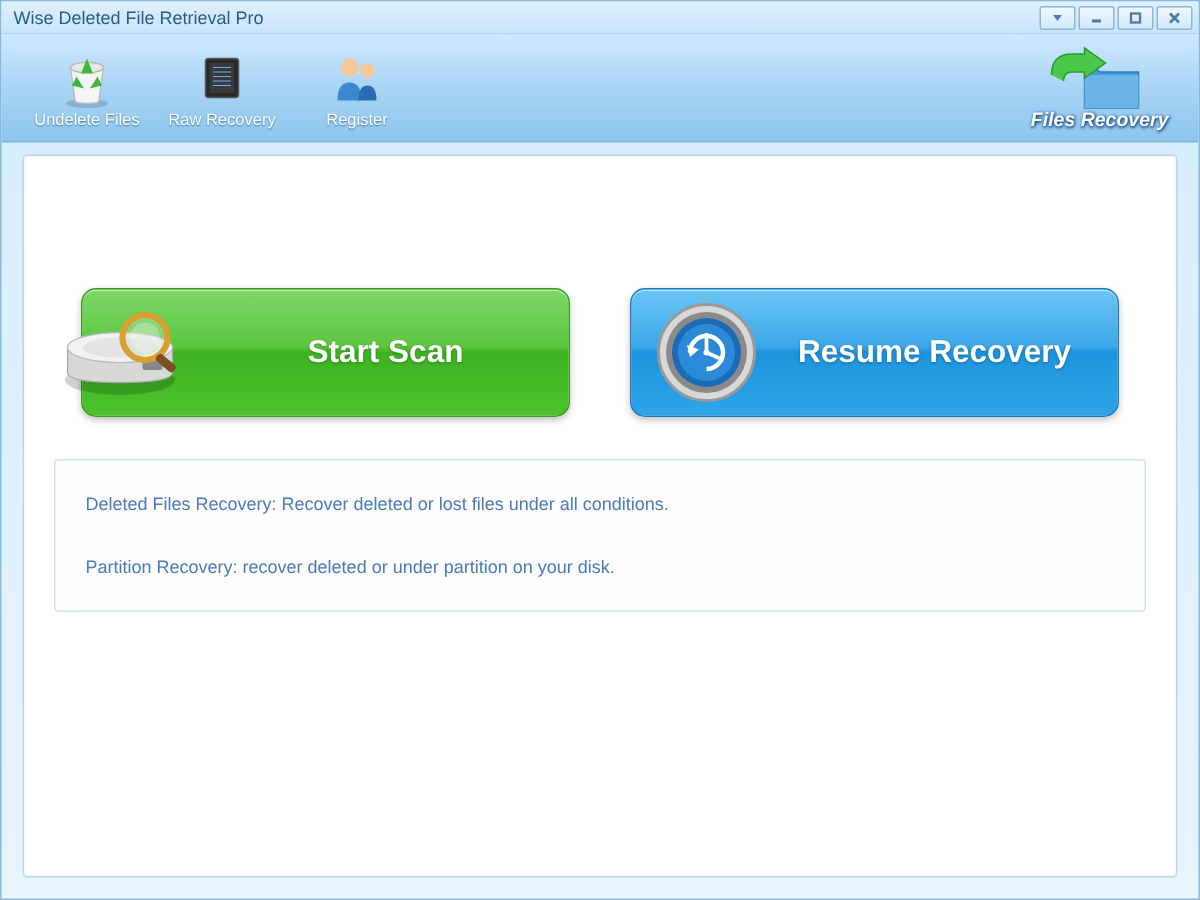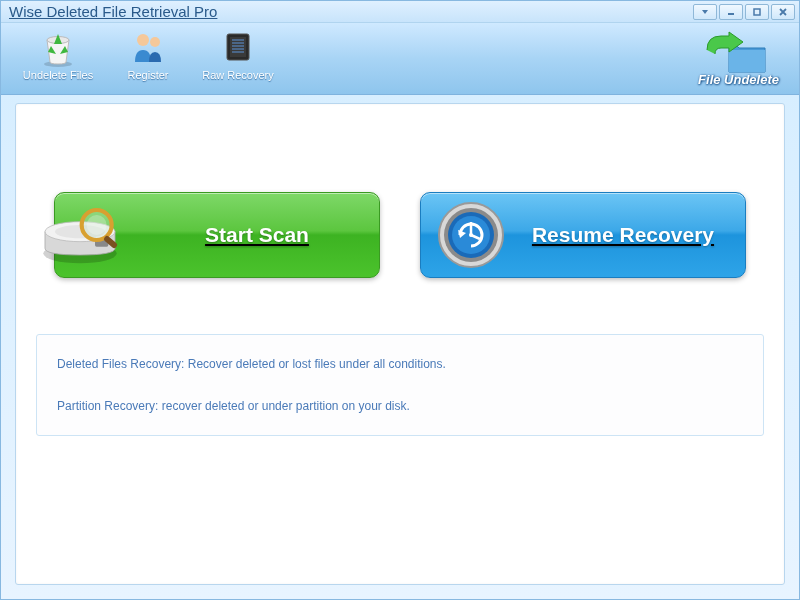--- a/index.html
+++ b/index.html
@@ -1,45 +1,45 @@
 <!DOCTYPE html>
 <html><head>
 <meta charset="utf-8">
 <style>
 * { margin: 0; padding: 0; box-sizing: border-box; }
 body { font-family: Tahoma, Arial, sans-serif; background: #fff; width: 800px; height: 600px; overflow: hidden; }
 
 .window { width: 800px; height: 600px; background: linear-gradient(to bottom, #d4edff, #e8f4ff); border: 1px solid #87b8e0; position: relative; }
 
 .titlebar { height: 22px; background: linear-gradient(to bottom, #dff0ff, #c8e4fb); display: flex; align-items: center; justify-content: space-between; padding: 0 4px 0 8px; border-bottom: 1px solid #b0d4ef; }
-.titlebar-text { font-size: 15px; color: #2a5a8a; text-decoration: underline; }
+.titlebar-text { font-size: 12px; color: #2a5a8a; }
 .titlebar-controls { display: flex; gap: 2px; }
 .titlebar-btn { width: 24px; height: 16px; background: linear-gradient(to bottom, #f0f8ff, #d0e8fb); border: 1px solid #8fb8d8; border-radius: 2px; display: flex; align-items: center; justify-content: center; cursor: pointer; }
 .titlebar-btn svg { width: 10px; height: 10px; }
 
 .toolbar { height: 72px; background: linear-gradient(to bottom, #cfe9ff 0%, #a8d4f5 50%, #8ec5ed 100%); display: flex; align-items: center; padding: 0 12px; position: relative; border-bottom: 1px solid #7fb3de; }
-.toolbar-item { display: flex; flex-direction: column; align-items: center; justify-content: flex-start; width: 90px; height: 66px; cursor: pointer; color: #fff; font-size: 11px; text-align: center; text-shadow: 0 1px 1px rgba(0,60,120,0.6); }
+.toolbar-item { display: flex; flex-direction: column; align-items: center; justify-content: center; width: 90px; height: 66px; cursor: pointer; color: #fff; font-size: 11px; text-align: center; text-shadow: 0 1px 1px rgba(0,60,120,0.6); }
 .toolbar-item .icon-wrap { width: 42px; height: 42px; margin-bottom: 1px; display: flex; align-items: center; justify-content: center; }
 .toolbar-spacer { flex: 1; }
 .toolbar-brand { display: flex; flex-direction: column; align-items: center; justify-content: center; margin-right: 8px; }
 .brand-icon { width: 80px; height: 46px; display: flex; align-items: center; justify-content: center; }
 .brand-label { font-size: 13px; font-weight: bold; color: #fff; text-shadow: 0 1px 2px rgba(0,60,120,0.8), 1px 0 2px rgba(0,60,120,0.8); font-style: italic; margin-top: -4px; }
 
 .content { position: absolute; top: 102px; left: 14px; right: 14px; bottom: 14px; background: #fff; border: 1px solid #b8d6ee; border-radius: 3px; box-shadow: inset 0 0 3px rgba(0,0,0,0.05); padding: 20px; }
 
 .button-row { display: flex; gap: 40px; justify-content: center; margin-top: 68px; }
 
-.big-button { width: 326px; height: 86px; border-radius: 10px; display: flex; align-items: center; cursor: pointer; position: relative; overflow: visible; box-shadow: 0 2px 5px rgba(0,0,0,0.25), inset 0 1px 0 rgba(255,255,255,0.5); text-decoration: underline; }
+.big-button { width: 326px; height: 86px; border-radius: 10px; display: flex; align-items: center; cursor: pointer; position: relative; overflow: visible; box-shadow: 0 2px 5px rgba(0,0,0,0.25), inset 0 1px 0 rgba(255,255,255,0.5); }
 .big-button .big-icon { width: 100px; height: 86px; display: flex; align-items: center; justify-content: center; position: relative; }
 .big-button .big-label { flex: 1; text-align: center; font-size: 21px; font-weight: bold; color: #fff; text-shadow: 0 1px 2px rgba(0,0,0,0.3); padding-right: 20px; }
 
 .btn-green { background: linear-gradient(to bottom, #7ed868 0%, #5cc63f 45%, #3db322 50%, #4bc32c 100%); border: 1px solid #3a9a22; }
 .btn-blue { background: linear-gradient(to bottom, #6bc5f5 0%, #3ca8e8 45%, #1d94dd 50%, #2ea4e8 100%); border: 1px solid #1a7dc0; justify-content: flex-end; }
 
-.info-panel { margin-top: 56px; border: 1px solid #cde4f5; border-radius: 3px; padding: 22px 20px; background: #fdfdfe; }
+.info-panel { margin-top: 28px; border: 1px solid #cde4f5; border-radius: 3px; padding: 22px 20px; background: #fdfdfe; }
 .info-line { font-size: 12px; color: #4a7ab8; margin-bottom: 28px; }
 .info-line:last-child { margin-bottom: 0; }
 
 .scan-disk { position: relative; left: -20px; }
 </style>
 </head>
 <body>
 
 <div class="window">
 
@@ -79,55 +79,55 @@
           <path d="M21 8 L17 18 L25 18 Z M14 20 L19 28 L11 26 Z M28 20 L31 26 L23 28 Z" fill="#3fb83f"></path>
         </svg>
       </div>
       <span>Undelete Files</span>
     </div>
 
 
     <div class="toolbar-item">
       <div class="icon-wrap">
         <svg width="42" height="42" viewBox="0 0 42 42">
-          <circle cx="16" cy="14" r="6" fill="#f5c89a"></circle>
-          <path d="M8 36 Q8 24 16 24 Q24 24 24 36 Z" fill="#3a8ad0"></path>
-          <circle cx="28" cy="16" r="5" fill="#f5c89a"></circle>
-          <path d="M22 36 Q22 26 28 26 Q34 26 34 36 Z" fill="#2a6ab0"></path>
-        </svg>
-      </div>
-      <span>Register</span>
-    </div>
-
-    <div class="toolbar-item">
-      <div class="icon-wrap">
-        <svg width="42" height="42" viewBox="0 0 42 42">
           <rect x="10" y="8" width="22" height="26" rx="2" fill="#2a2a2a" stroke="#555"></rect>
           <rect x="13" y="11" width="16" height="20" fill="#3a3a3a"></rect>
           <line x1="15" y1="14" x2="27" y2="14" stroke="#6af" stroke-width="0.8"></line>
           <line x1="15" y1="17" x2="27" y2="17" stroke="#6af" stroke-width="0.8"></line>
           <line x1="15" y1="20" x2="27" y2="20" stroke="#6af" stroke-width="0.8"></line>
           <line x1="15" y1="23" x2="27" y2="23" stroke="#6af" stroke-width="0.8"></line>
           <line x1="15" y1="26" x2="27" y2="26" stroke="#6af" stroke-width="0.8"></line>
         </svg>
       </div>
       <span>Raw Recovery</span>
     </div>
 
+    <div class="toolbar-item">
+      <div class="icon-wrap">
+        <svg width="42" height="42" viewBox="0 0 42 42">
+          <circle cx="16" cy="14" r="6" fill="#f5c89a"></circle>
+          <path d="M8 36 Q8 24 16 24 Q24 24 24 36 Z" fill="#3a8ad0"></path>
+          <circle cx="28" cy="16" r="5" fill="#f5c89a"></circle>
+          <path d="M22 36 Q22 26 28 26 Q34 26 34 36 Z" fill="#2a6ab0"></path>
+        </svg>
+      </div>
+      <span>Register</span>
+    </div>
+
     <div class="toolbar-spacer"></div>
 
     <div class="toolbar-brand">
       <div class="brand-icon">
         <svg width="80" height="46" viewBox="0 0 80 46">
           <path d="M30 14 L36 14 L40 18 L66 18 L66 42 L30 42 Z" fill="#4a9ad8" stroke="#2a7ab8"></path>
           <path d="M30 20 L66 20 L66 42 L30 42 Z" fill="#6ab4e8"></path>
           <path d="M8 20 Q8 6 22 6 L30 6 L30 2 L44 12 L30 22 L30 18 L22 18 Q16 18 16 24" fill="#4ac84a" stroke="#2a9a2a" stroke-width="1"></path>
         </svg>
       </div>
-      <span class="brand-label">File Undelete</span>
+      <span class="brand-label">Files Recovery</span>
     </div>
   </div>
 
   <div class="content">
 
     <div class="button-row">
 
       <div class="big-button btn-green">
         <div class="big-icon scan-disk">
           <svg width="120" height="100" viewBox="0 0 120 100">

